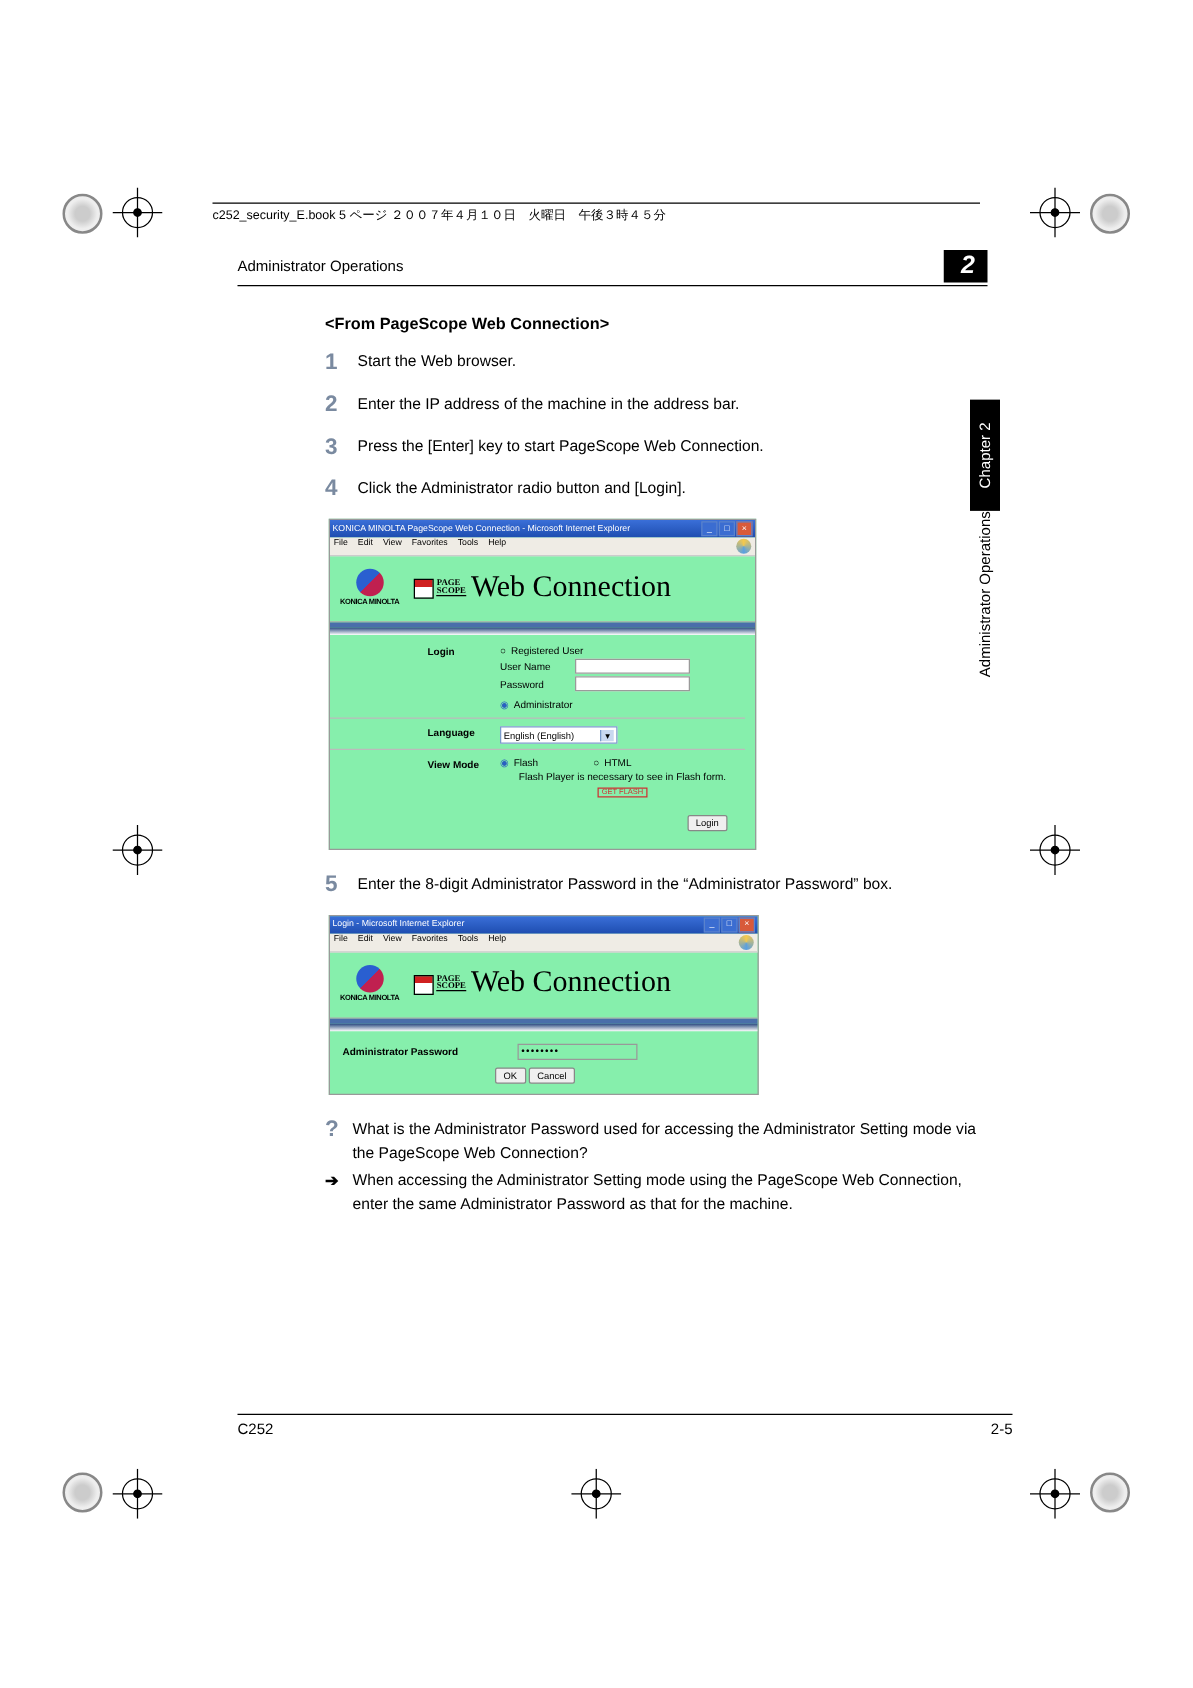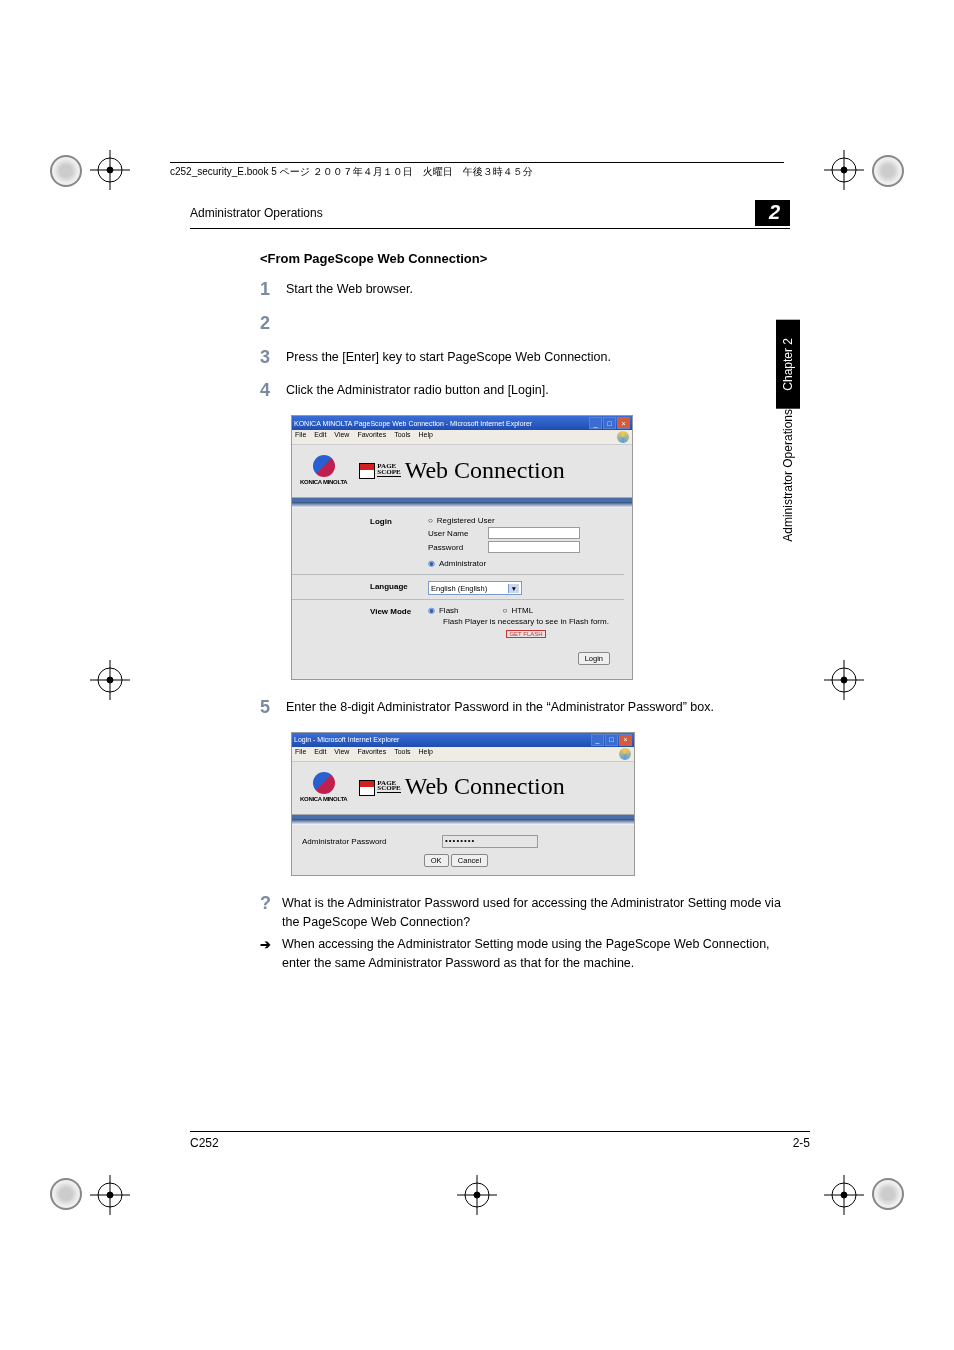--- a/index.html
+++ b/index.html
@@ -90,25 +90,25 @@
     font-weight: bold;
     font-size: 18px;
     width: 26px;
     flex-shrink: 0;
     line-height: 1.1;
   }
   ol.steps > li .txt {
     flex: 1;
   }
   .screenshot {
-    margin: 8px 0 18px 101px;
+    margin: 8px 0 18px 73px;
     border: 1px solid #999;
     width: 340px;
     font-size: 8px;
-    background: #e5e5e5;
+    background: #86efac;
   }
   .titlebar {
     background: linear-gradient(#3a6fd8, #1e4db0);
     color: #fff;
     display: flex;
     justify-content: space-between;
     align-items: center;
     padding: 1px 2px;
     font-size: 7px;
   }
@@ -183,21 +183,21 @@
   .fbody .sublabel{ width:56px; display:inline-block;}
   .tinput { border: 1px solid #9a9a9a; background:#fff; width: 90px; height: 10px; }
   .tselect { border: 1px solid #7a9acb; background:#fff; width: 88px; height: 12px; font-size:7.5px; padding:0 2px; display:inline-flex; align-items:center; justify-content:space-between;}
   .tselect .arrow{ background:#c9d8f0; border-left:1px solid #7a9acb; width:10px; text-align:center;}
   .hr { border-top: 1px solid #bbb; margin: 4px 0 6px -78px; }
   .flashbadge { display:inline-block; border:1px solid #c33; color:#c33; font-size:6px; padding:0 2px;}
   .loginbtn-row{ text-align:right; padding: 8px 14px 0 0;}
   .btn { border: 1px solid #888; background: #efefef; font-size: 7.5px; padding: 1px 6px; border-radius:2px; display:inline-block;}
   .screenshot2 { width: 342px; }
   .adminrow { display:flex; align-items:center; padding: 10px 10px 6px 10px; font-size:8px;}
-  .adminrow .lbl{ font-weight:normal; width: 140px;}
+  .adminrow .lbl{ font-weight:bold; width: 140px;}
   .pwfield{ border:1px solid #999; width:90px; height:11px; letter-spacing:1px; padding:0 2px; font-size:8px;}
   .okrow{ text-align:center; padding: 0 14px 8px 0;}
   .qa {
     margin: 10px 0 0 70px;
     font-size: 12.5px;
     line-height: 1.5;
   }
   .qa-row { display: flex; align-items: flex-start; margin-bottom: 4px; }
   .qmark { color: #7a8aa0; font-weight: bold; font-size: 18px; width: 22px; flex-shrink:0; line-height:1;}
   .arrowmark { color: #000; font-weight: bold; width: 22px; flex-shrink:0; font-size:13px;}
@@ -322,20 +322,21 @@
 
   <div class="section-title">&lt;From PageScope Web Connection&gt;</div>
 
   <ol class="steps">
     <li>
       <span class="num">1</span>
       <span class="txt">Start the Web browser.</span>
     </li>
     <li>
       <span class="num">2</span>
+      <span class="txt">Enter the IP address of the machine in the address bar.</span>
     </li>
     <li>
       <span class="num">3</span>
       <span class="txt">Press the [Enter] key to start PageScope Web Connection.</span>
     </li>
     <li>
       <span class="num">4</span>
       <span class="txt">Click the Administrator radio button and [Login].</span>
     </li>
   </ol>

